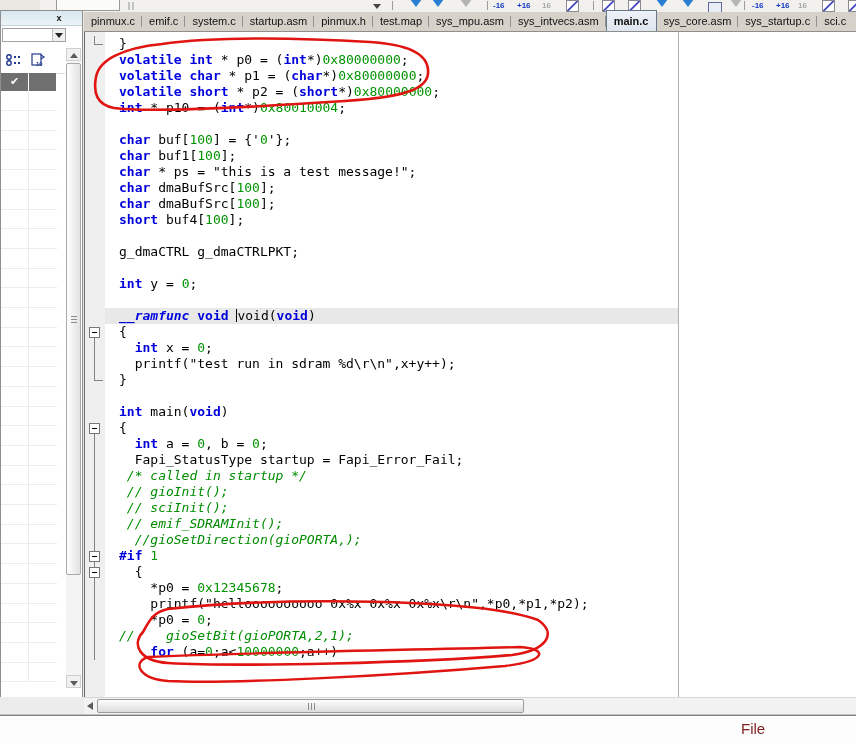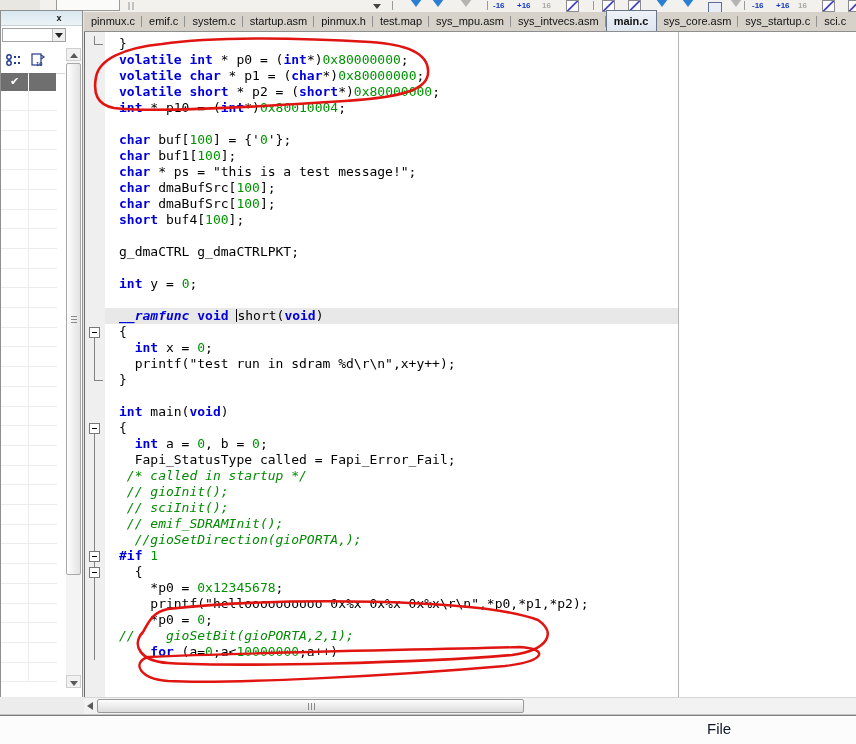--- a/index.html
+++ b/index.html
@@ -91,21 +91,21 @@
   .h-thumb{position:absolute;left:13px;top:1px;width:427px;height:14px;border:1px solid #9a9a9a;border-radius:2px;
            background:linear-gradient(#fdfdfd,#dcdcdc);box-sizing:border-box;}
   .h-thumb::after{content:"";position:absolute;left:50%;top:3px;width:1px;height:7px;background:#8a8a8a;
                   box-shadow:3px 0 0 #8a8a8a,-3px 0 0 #8a8a8a;}
   .below-panel{position:absolute;left:0;top:697px;width:84px;height:17px;background:#ececec;}
 
   
   .status-sep{position:absolute;left:0;top:714px;width:856px;height:3px;background:#7d7d7d;
               border-top:1px solid #c4c4c4;border-bottom:1px solid #fff;box-sizing:border-box;}
   .bottom-bar{position:absolute;left:0;top:717px;width:856px;height:27px;background:#fcfcfc;}
-  .file-label{position:absolute;left:707px;top:3px;font-size:15px;color:#0f172a;}
+  .file-label{position:absolute;left:741px;top:3px;font-size:15px;color:#7f1d1d;}
 
   .anno{position:absolute;left:0;top:0;pointer-events:none;z-index:5;}
 </style>
 </head>
 <body>
 
 <div id="screen">
 
   <div class="toolbar-strip" id="toolbarStrip">
       <div class="tf tf-box" style="left: 16px; width: 62px;"></div>
@@ -231,30 +231,30 @@
         <div class="code-line"><div class="mg"></div><div class="ct"><span class="tk-k">char</span><span class="tk-p"> buf1[</span><span class="tk-n">100</span><span class="tk-p">];</span></div></div>
         <div class="code-line"><div class="mg"></div><div class="ct"><span class="tk-k">char</span><span class="tk-p"> * ps = "this is a test message!";</span></div></div>
         <div class="code-line"><div class="mg"></div><div class="ct"><span class="tk-k">char</span><span class="tk-p"> dmaBufSrc[</span><span class="tk-n">100</span><span class="tk-p">];</span></div></div>
         <div class="code-line"><div class="mg"></div><div class="ct"><span class="tk-k">char</span><span class="tk-p"> dmaBufSrc[</span><span class="tk-n">100</span><span class="tk-p">];</span></div></div>
         <div class="code-line"><div class="mg"></div><div class="ct"><span class="tk-k">short</span><span class="tk-p"> buf4[</span><span class="tk-n">100</span><span class="tk-p">];</span></div></div>
         <div class="code-line"><div class="mg"></div><div class="ct"></div></div>
         <div class="code-line"><div class="mg"></div><div class="ct"><span class="tk-p">g_dmaCTRL g_dmaCTRLPKT;</span></div></div>
         <div class="code-line"><div class="mg"></div><div class="ct"></div></div>
         <div class="code-line"><div class="mg"></div><div class="ct"><span class="tk-k">int</span><span class="tk-p"> y = </span><span class="tk-n">0</span><span class="tk-p">;</span></div></div>
         <div class="code-line"><div class="mg"></div><div class="ct"></div></div>
-        <div class="code-line"><div class="mg"></div><div class="ct hl"><span class="tk-ki">__ramfunc</span><span class="tk-p"> </span><span class="tk-k">void</span><span class="tk-p"> </span><span class="caret"></span><span class="tk-p">short(</span><span class="tk-k">void</span><span class="tk-p">)</span></div></div>
+        <div class="code-line"><div class="mg"></div><div class="ct hl"><span class="tk-ki">__ramfunc</span><span class="tk-p"> </span><span class="tk-k">void</span><span class="tk-p"> </span><span class="caret"></span><span class="tk-p">void(</span><span class="tk-k">void</span><span class="tk-p">)</span></div></div>
         <div class="code-line"><div class="mg m-box"><div class="fold-box"></div></div><div class="ct"><span class="tk-p">{</span></div></div>
         <div class="code-line"><div class="mg m-line"></div><div class="ct"><span class="tk-p">  </span><span class="tk-k">int</span><span class="tk-p"> x = </span><span class="tk-n">0</span><span class="tk-p">;</span></div></div>
         <div class="code-line"><div class="mg m-line"></div><div class="ct"><span class="tk-p">  printf("test run in sdram %d\r\n",x+y++);</span></div></div>
         <div class="code-line"><div class="mg m-end"></div><div class="ct"><span class="tk-p">}</span></div></div>
         <div class="code-line"><div class="mg"></div><div class="ct"></div></div>
         <div class="code-line"><div class="mg"></div><div class="ct"><span class="tk-k">int</span><span class="tk-p"> main(</span><span class="tk-k">void</span><span class="tk-p">)</span></div></div>
         <div class="code-line"><div class="mg m-box"><div class="fold-box"></div></div><div class="ct"><span class="tk-p">{</span></div></div>
         <div class="code-line"><div class="mg m-line"></div><div class="ct"><span class="tk-p">  </span><span class="tk-k">int</span><span class="tk-p"> a = </span><span class="tk-n">0</span><span class="tk-p">, b = </span><span class="tk-n">0</span><span class="tk-p">;</span></div></div>
-        <div class="code-line"><div class="mg m-line"></div><div class="ct"><span class="tk-p">  Fapi_StatusType called = Fapi_Error_Fail;</span></div></div>
+        <div class="code-line"><div class="mg m-line"></div><div class="ct"><span class="tk-p">  Fapi_StatusType startup = Fapi_Error_Fail;</span></div></div>
         <div class="code-line"><div class="mg m-line"></div><div class="ct"><span class="tk-p"> </span><span class="tk-c">/* called in startup */</span></div></div>
         <div class="code-line"><div class="mg m-line"></div><div class="ct"><span class="tk-p"> </span><span class="tk-c">// gioInit();</span></div></div>
         <div class="code-line"><div class="mg m-line"></div><div class="ct"><span class="tk-p"> </span><span class="tk-c">// sciInit();</span></div></div>
         <div class="code-line"><div class="mg m-line"></div><div class="ct"><span class="tk-p"> </span><span class="tk-c">// emif_SDRAMInit();</span></div></div>
         <div class="code-line"><div class="mg m-line"></div><div class="ct"><span class="tk-p">  </span><span class="tk-c">//gioSetDirection(gioPORTA,);</span></div></div>
         <div class="code-line"><div class="mg m-boxline"><div class="fold-box"></div></div><div class="ct"><span class="tk-k">#if</span><span class="tk-p"> </span><span class="tk-n">1</span></div></div>
         <div class="code-line"><div class="mg m-boxline"><div class="fold-box"></div></div><div class="ct"><span class="tk-p">  {</span></div></div>
         <div class="code-line"><div class="mg m-line"></div><div class="ct"><span class="tk-p">    *p0 = </span><span class="tk-n">0x12345678</span><span class="tk-p">;</span></div></div>
         <div class="code-line"><div class="mg m-line"></div><div class="ct"><span class="tk-p">    printf("helloooooooooo 0x%x 0x%x 0x%x\r\n",*p0,*p1,*p2);</span></div></div>
         <div class="code-line"><div class="mg m-line"></div><div class="ct"><span class="tk-p">    *p0 = </span><span class="tk-n">0</span><span class="tk-p">;</span></div></div>

